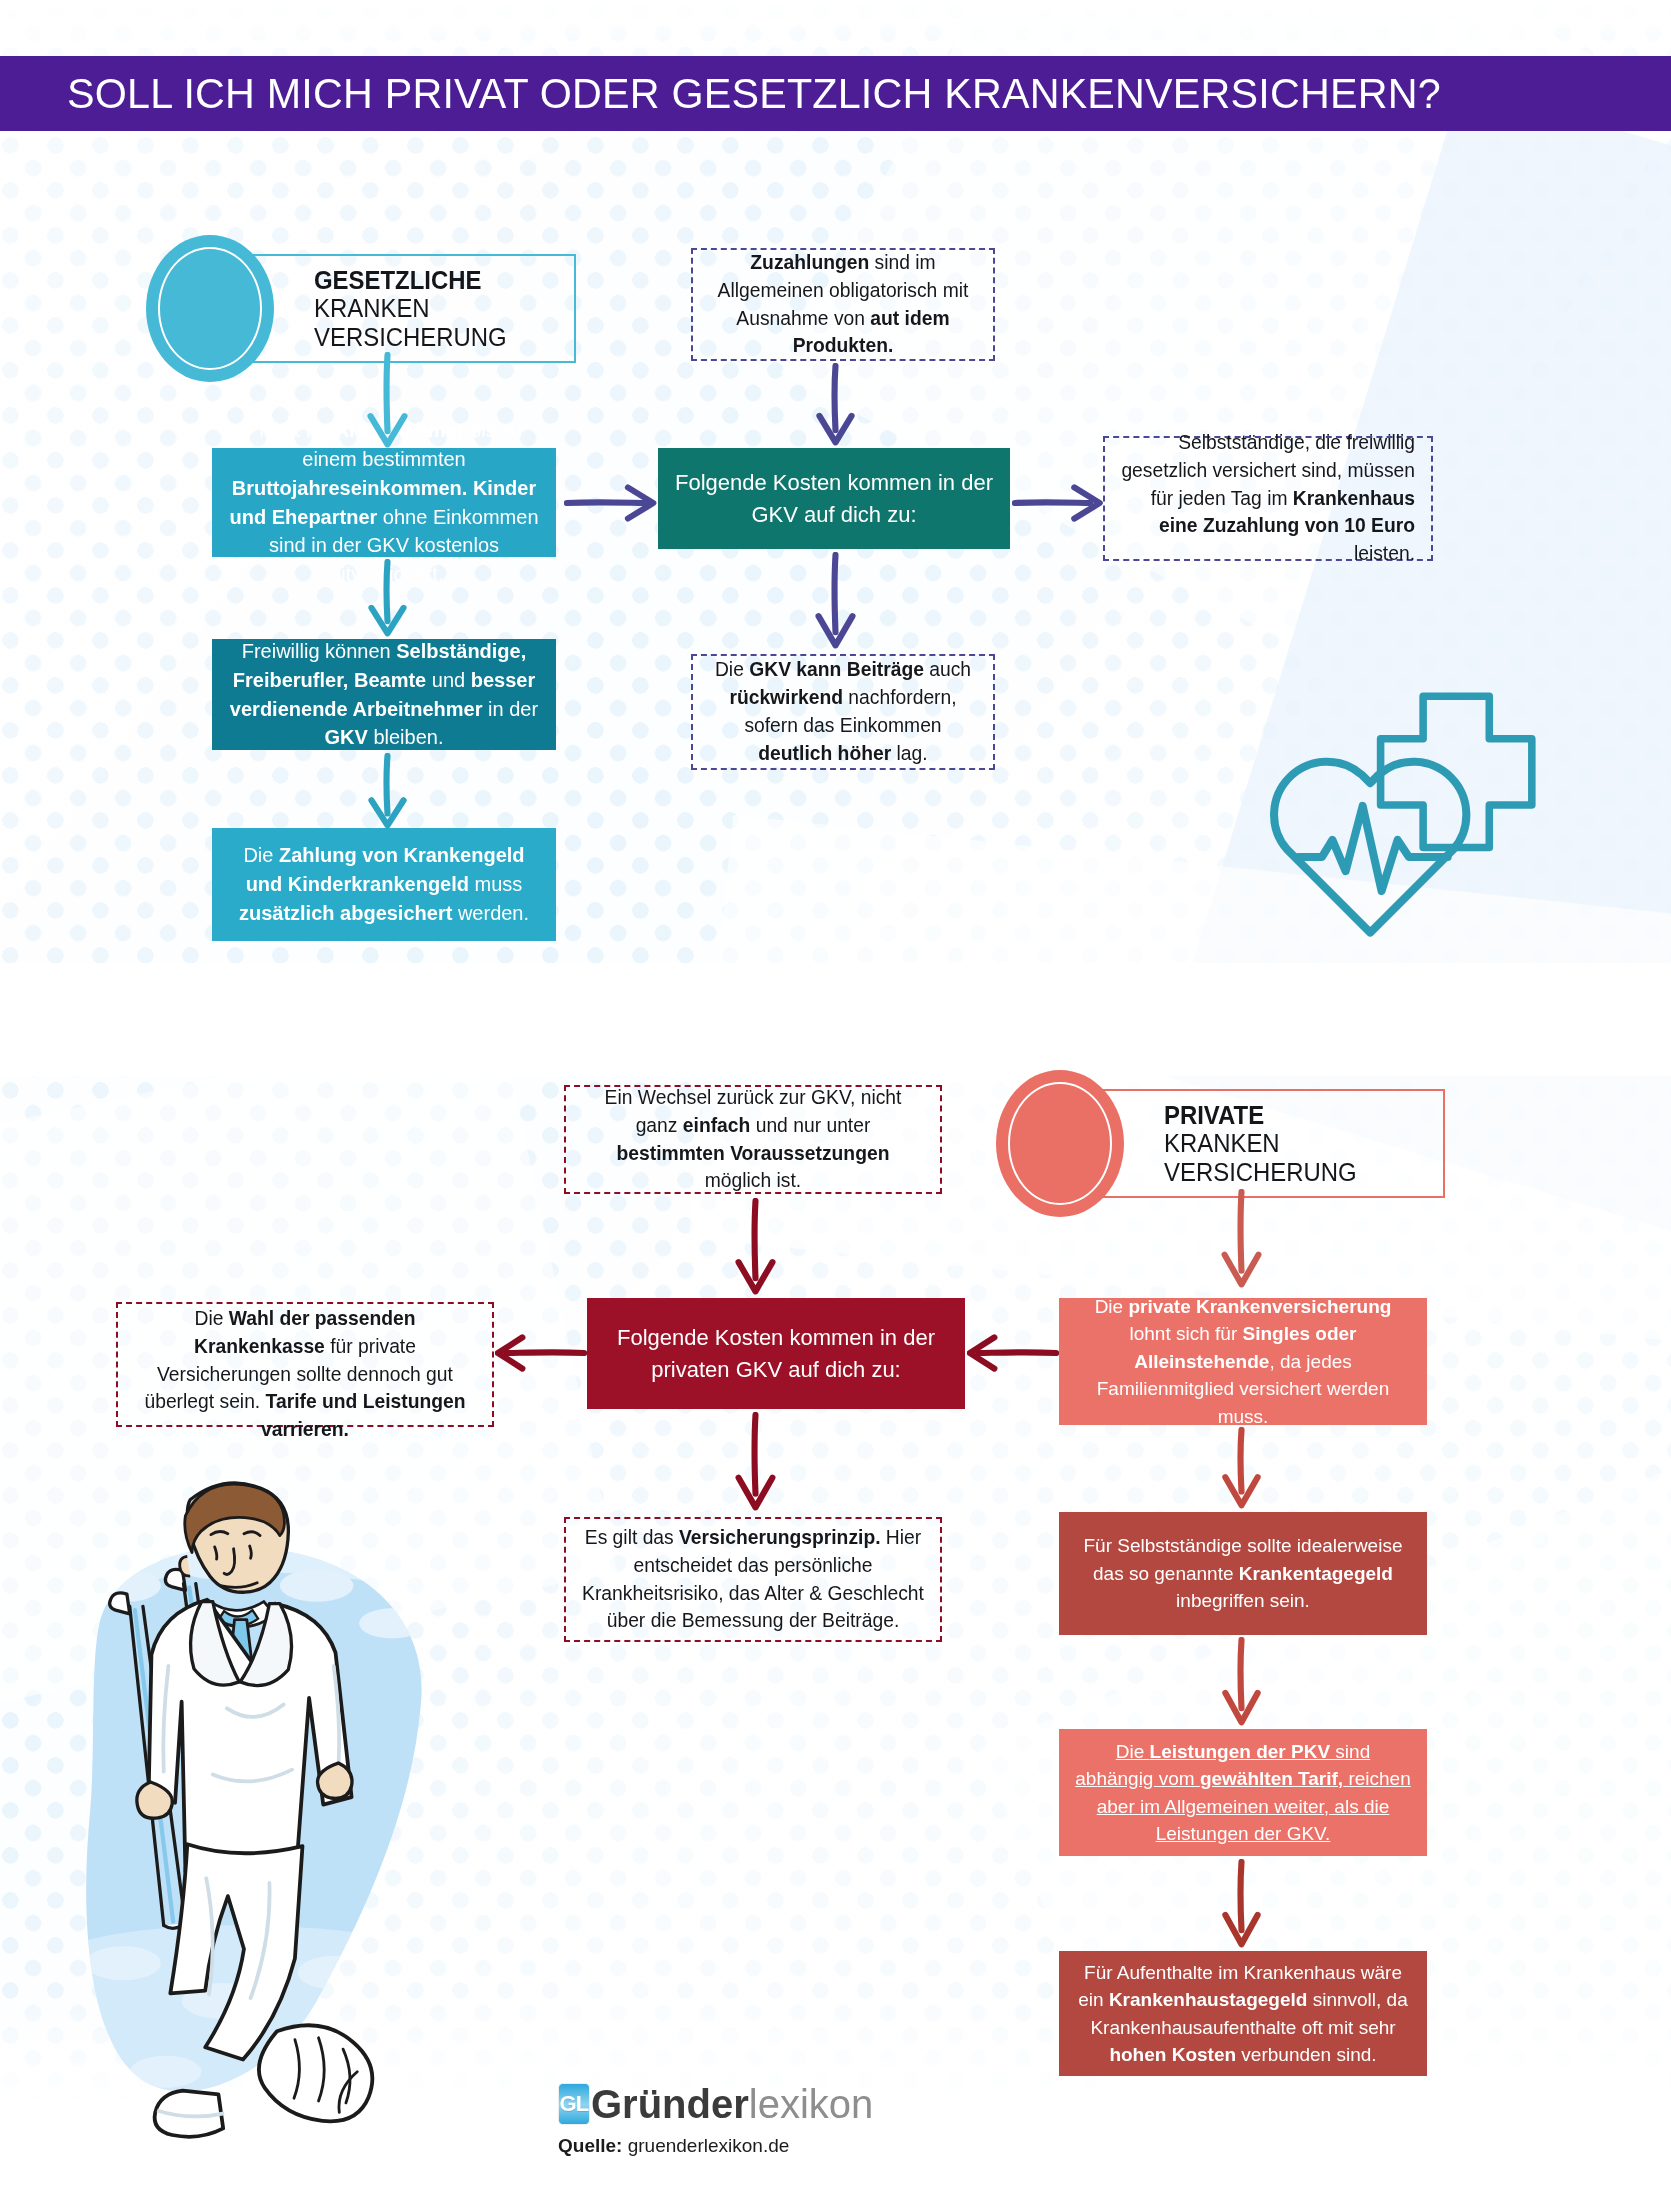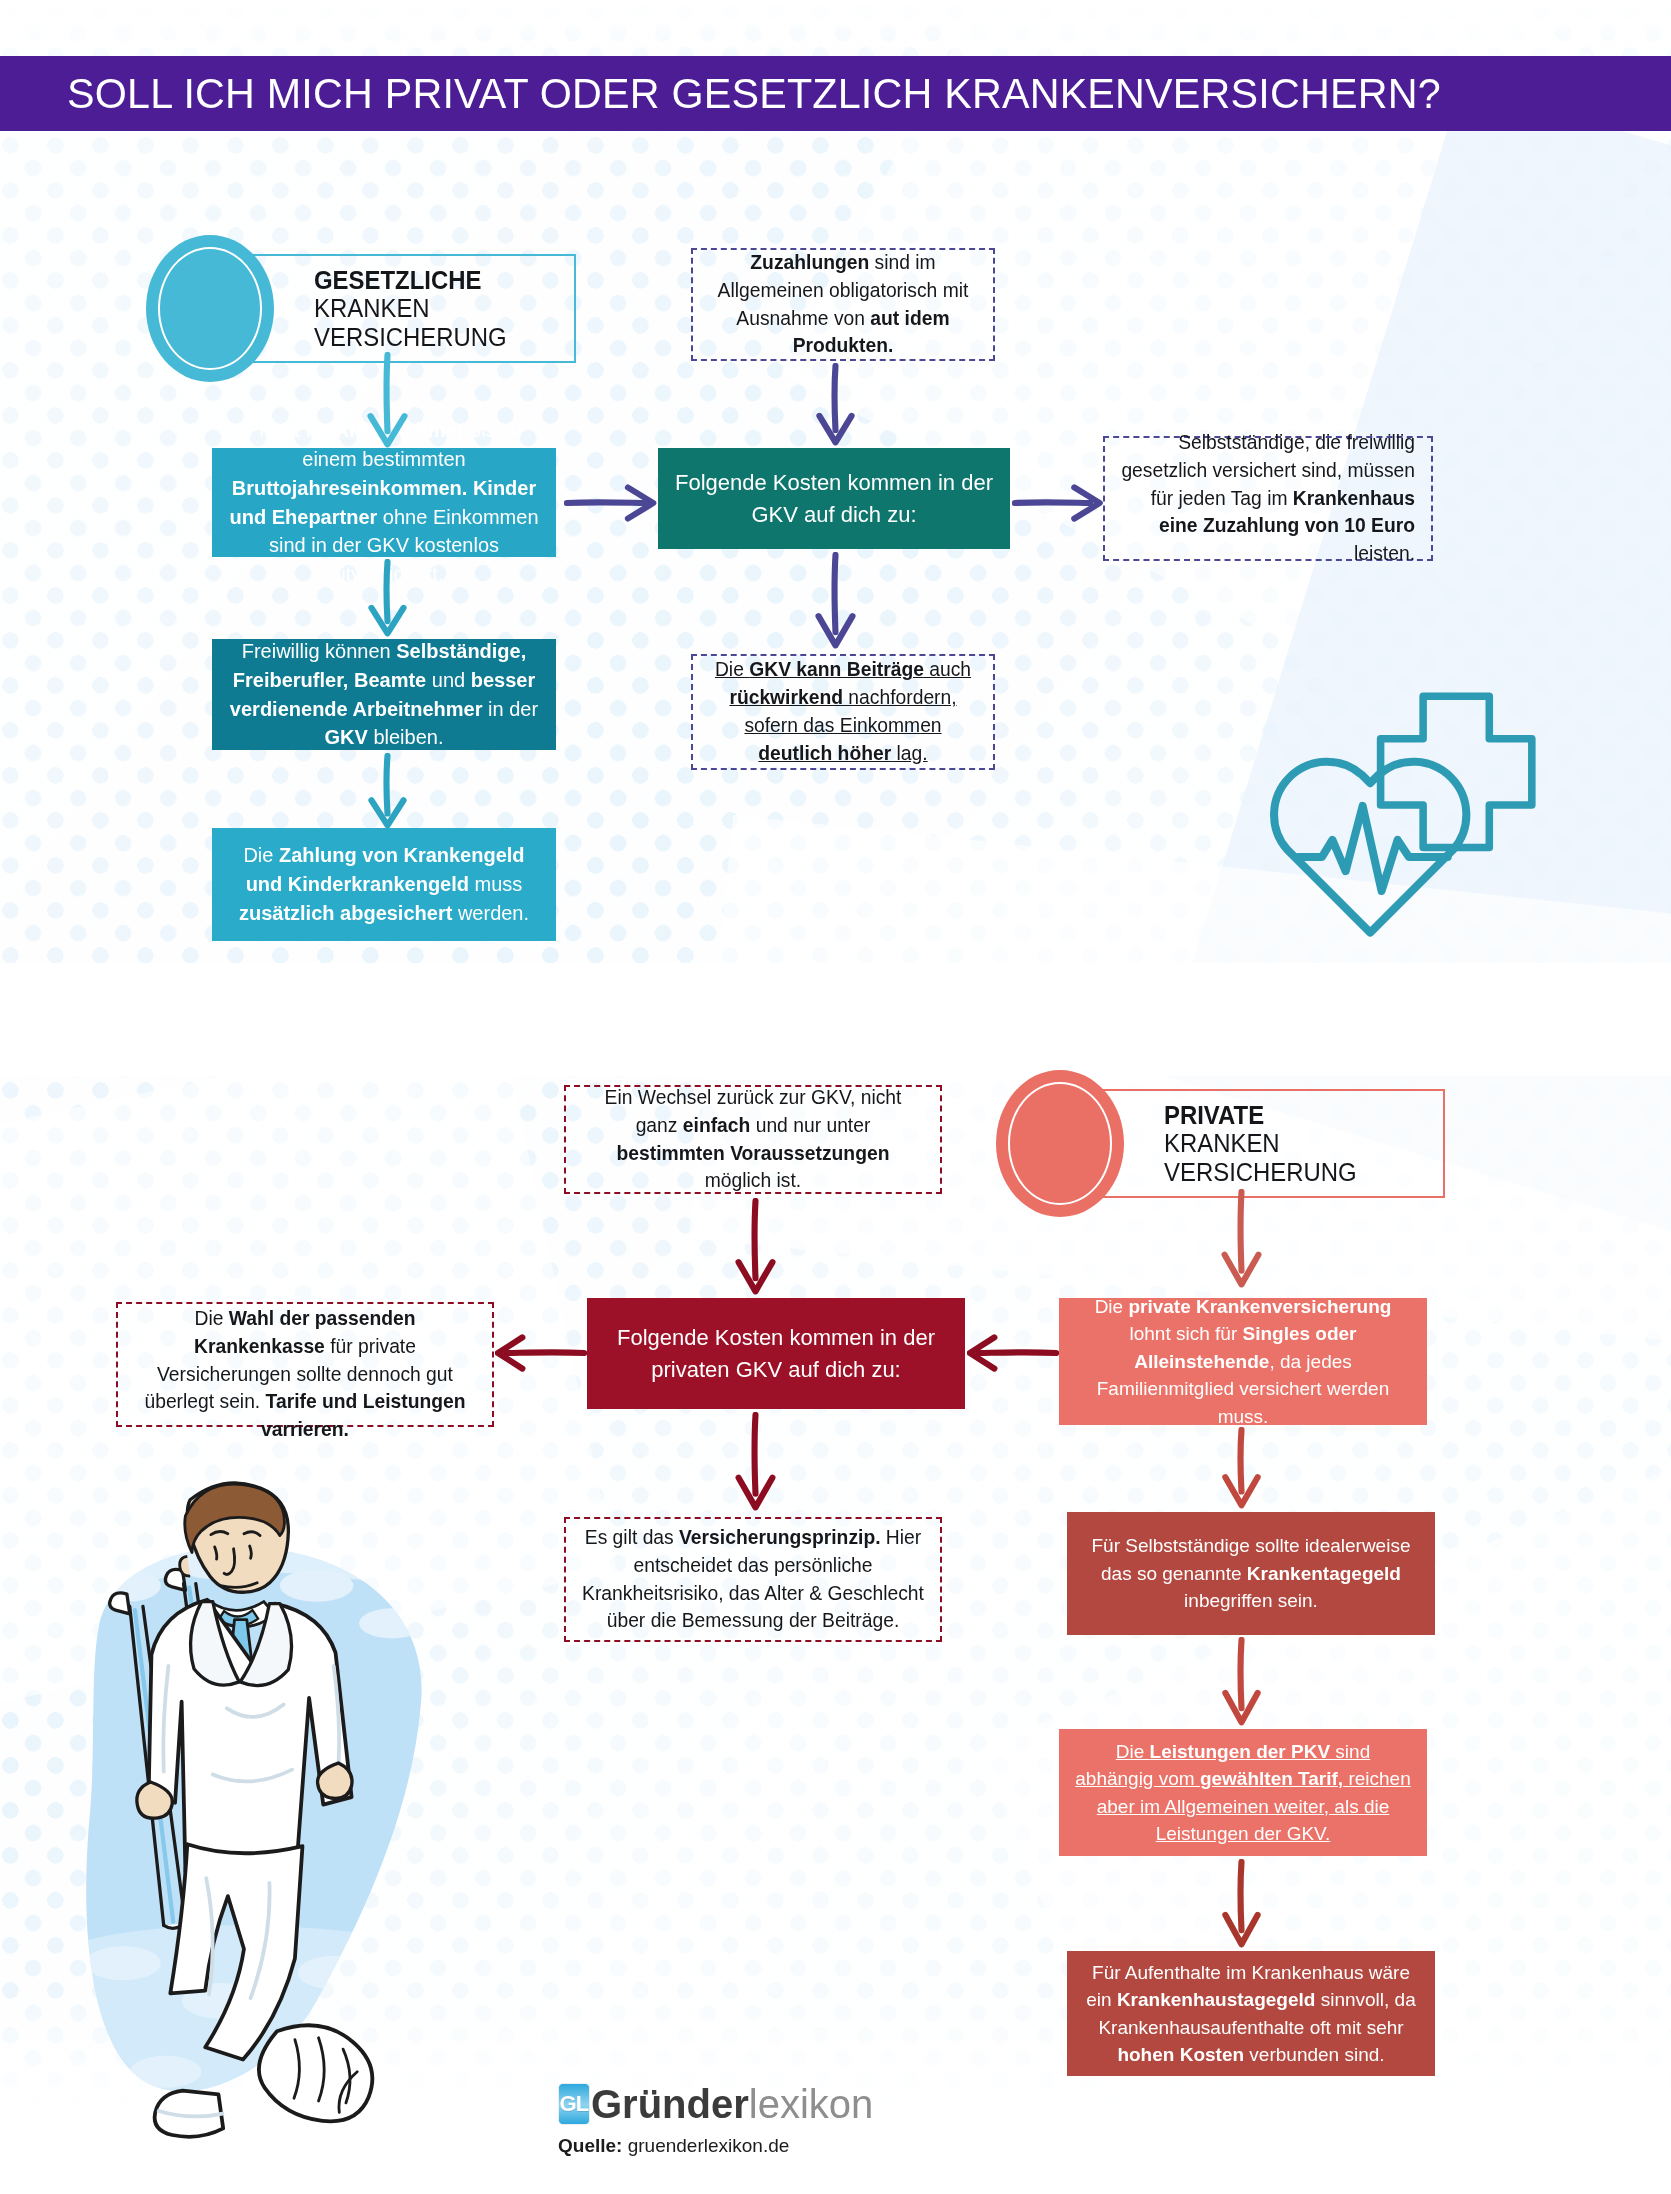--- a/index.html
+++ b/index.html
@@ -91,21 +91,21 @@
   .dashed{background:transparent;color:#16171b;}
 
   .gkv-lt{background:#28a6c6;}
   .gkv-dk{background:#0e7b93;}
   .gkv-md{background:#29abc9;}
   .purple{background:#0f766e;}
   .dash-purple{border:2.8px dashed #4c4795;}
   .dash-dred{border:2.8px dashed #8c0d22;}
   .dred{background:#9c1127;}
   .salmon{background:#eb7268;}
-  .brick{background:#b2483f;margin-left:8px;}
+  .brick{background:#b2483f;}
 
   
   .arrow{position:absolute;}
 
   
   #heart-icon{position:absolute;left:1253px;top:649px;width:293px;height:293px;}
 
   
   #illustration{position:absolute;left:71px;top:1444px;width:378px;height:708px;}
 
@@ -182,21 +182,21 @@
 </div>
 
 <div class="box dashed dash-purple" style="left:691px;top:248px;width:304px;height:113px;">
   <p style="font-size:19.3px;"><b>Zuzahlungen</b><span> sind im Allgemeinen obligatorisch mit Ausnahme von </span><b>aut idem Produkten.</b></p>
 </div>
 
 <div class="box solid purple" style="left:658px;top:448px;width:352px;height:101px;">
   <p style="font-size:22px;"><span>Folgende Kosten kommen in der GKV auf dich zu:</span></p>
 </div>
 
-<div class="box dashed dash-purple" style="left:691px;top:654px;width:304px;height:116px;text-decoration:underline;">
+<div class="box dashed dash-purple" style="left:691px;top:654px;width:304px;height:116px;">
   <p style="font-size:19.3px;"><span>Die </span><b>GKV kann Beiträge</b><span> auch </span><b>rückwirkend</b><span> nachfordern, sofern das Einkommen </span><b>deutlich höher</b><span> lag.</span></p>
 </div>
 
 <div class="box dashed dash-purple" style="left:1103px;top:436px;width:330px;height:125px;text-align:right;">
   <p style="font-size:19.3px;"><span>Selbstständige, die freiwillig gesetzlich versichert sind, müssen für jeden Tag im </span><b>Krankenhaus eine Zuzahlung von 10 Euro</b><span> leisten.</span></p>
 </div>
 
 <div class="box dashed dash-dred" style="left:564px;top:1085px;width:378px;height:109px;">
   <p style="font-size:19.3px;"><span>Ein Wechsel zurück zur GKV, nicht ganz </span><b>einfach</b><span> und nur unter </span><b>bestimmten Voraussetzungen</b><span> möglich ist.</span></p>
 </div>

